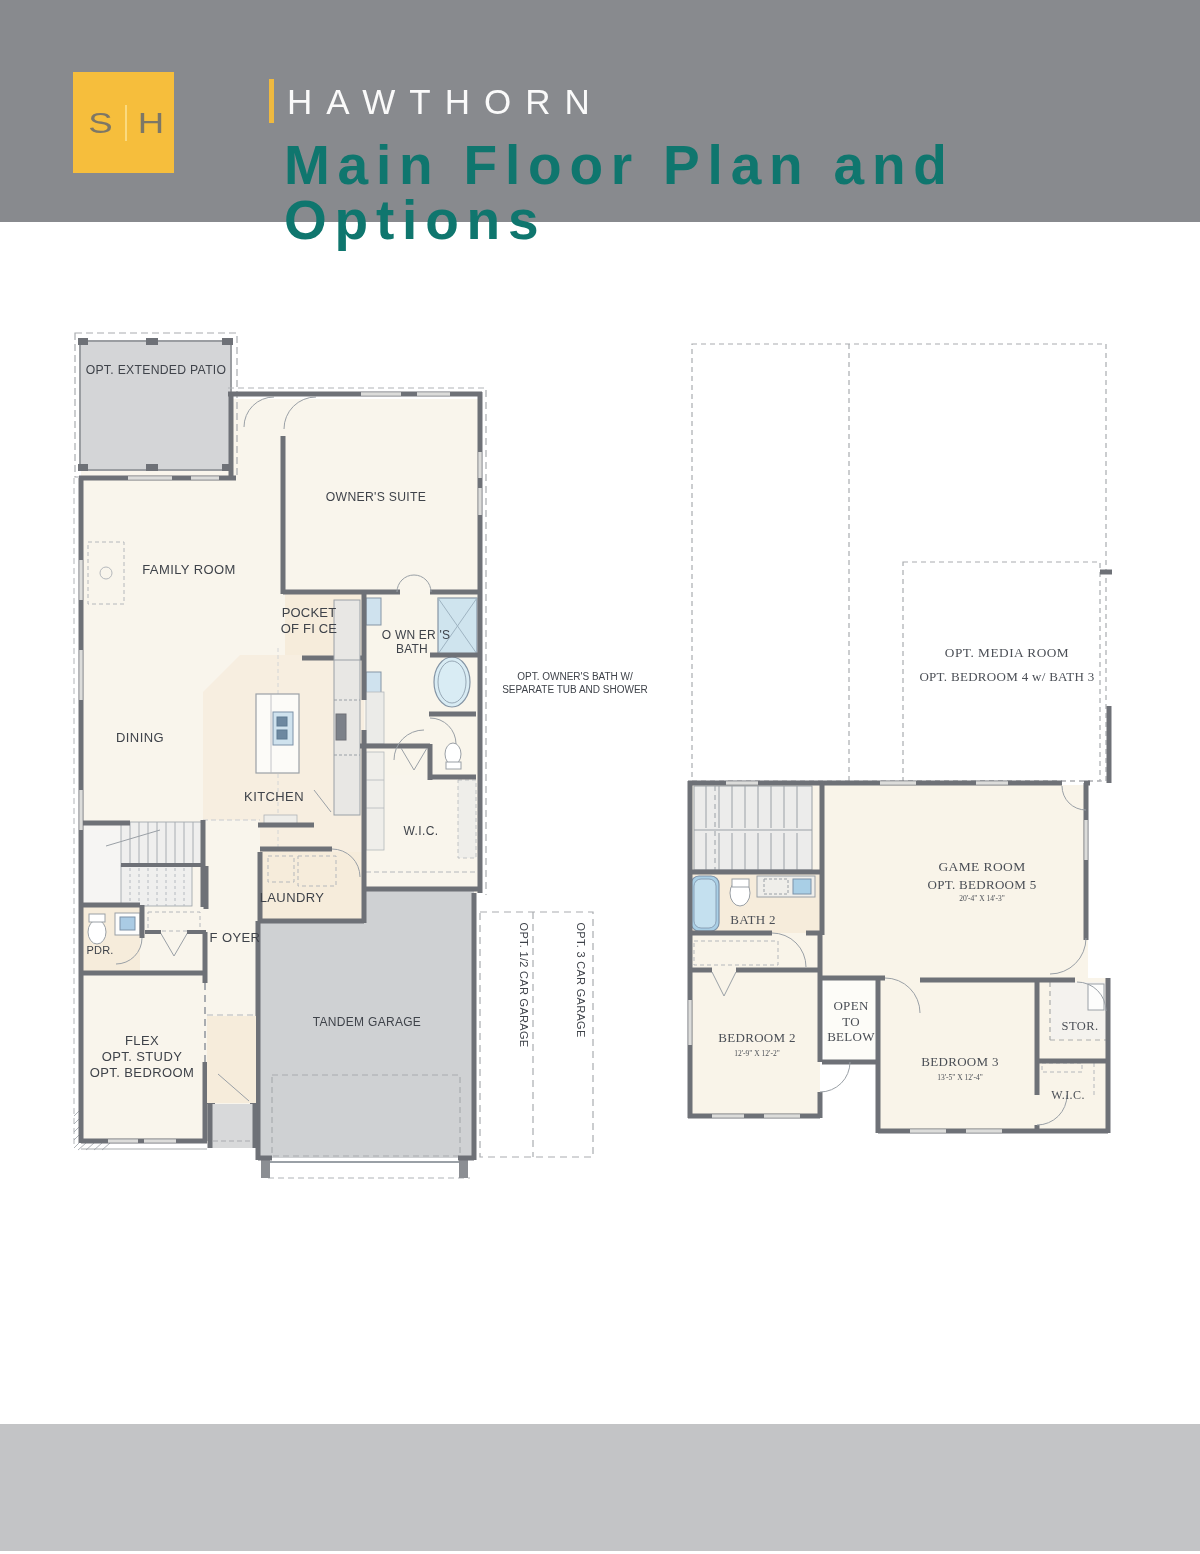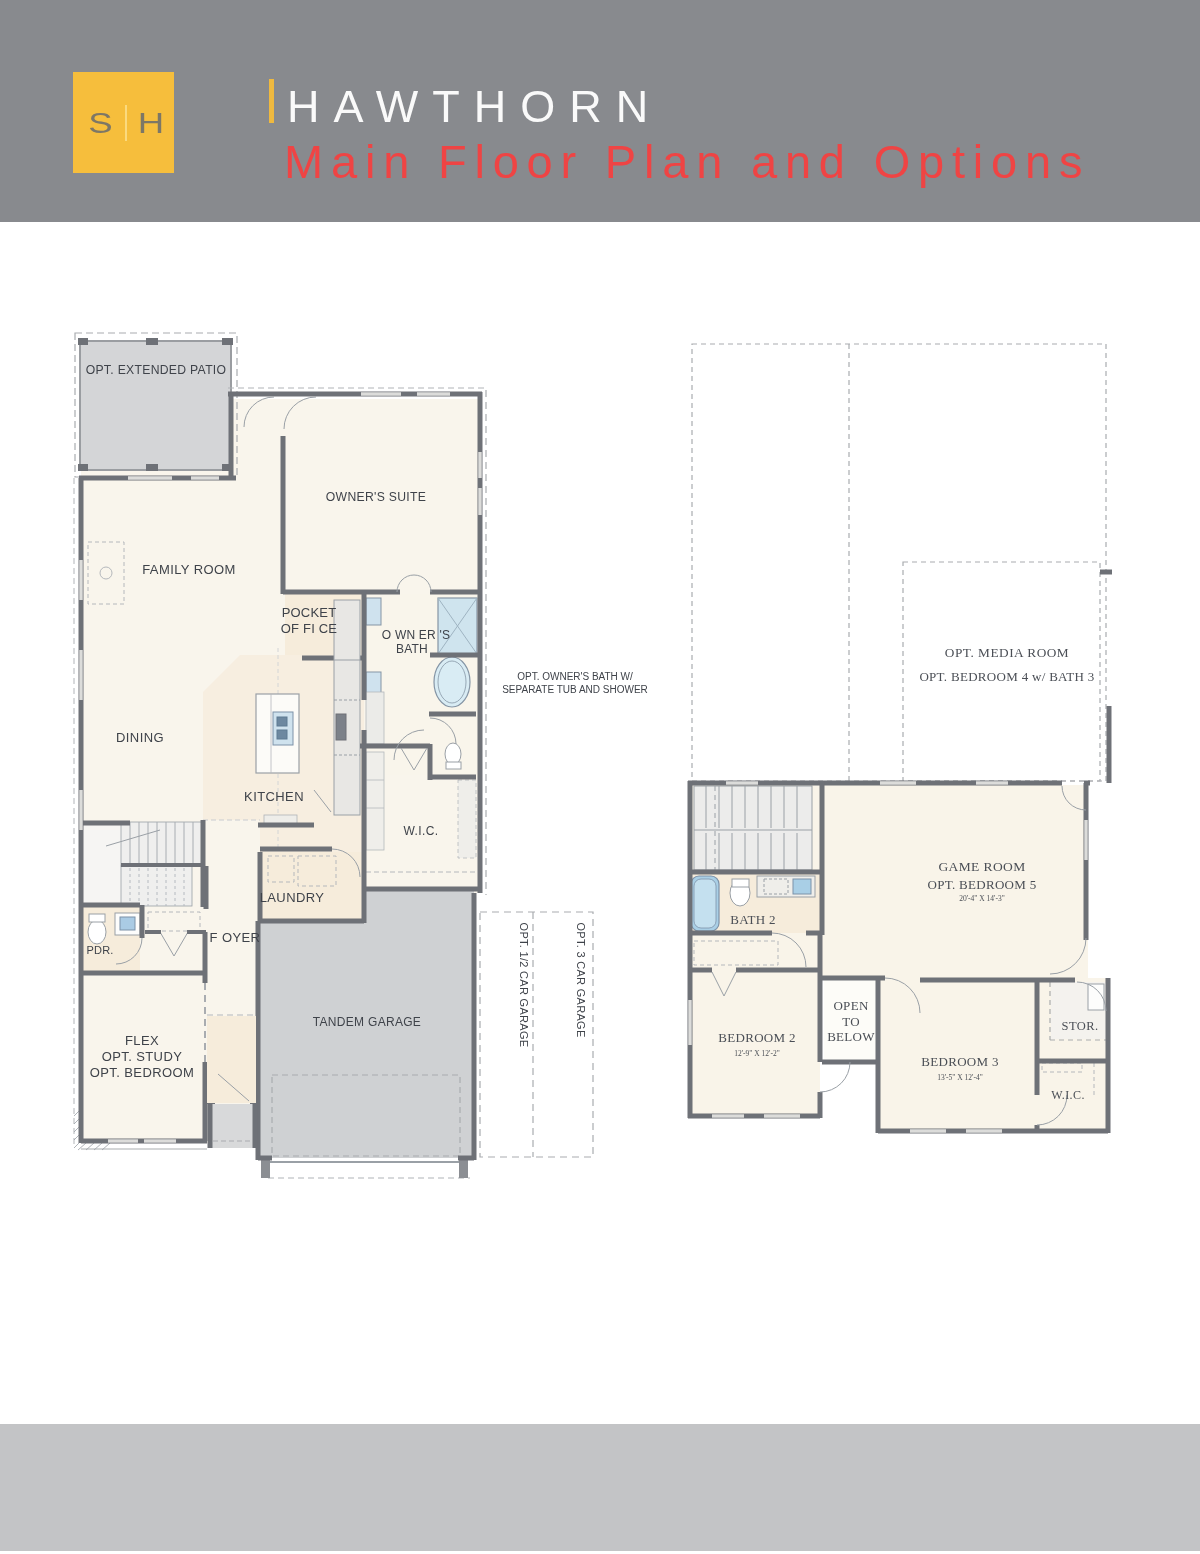--- a/index.html
+++ b/index.html
@@ -4,22 +4,22 @@
 <style>
   html,body{margin:0;padding:0;}
   body{width:1200px;height:1554px;position:relative;background:#ffffff;font-family:"Liberation Sans",sans-serif;overflow:hidden;}
   .header{position:absolute;top:0;left:0;width:1200px;height:222px;background:#888a8e;}
   .logo{position:absolute;left:73px;top:72px;width:101px;height:101px;background:#f6be3c;}
   .logo .s,.logo .h{position:absolute;top:0;height:101px;line-height:101px;font-size:30px;color:#7d7766;letter-spacing:0;transform:scaleX(1.22);}
   .logo .s{left:0;width:55px;text-align:center;}
   .logo .h{left:55px;width:46px;text-align:center;}
   .logo .bar{position:absolute;left:52px;top:33px;width:2px;height:36px;background:#fbda7e;}
   .accent{position:absolute;left:269px;top:79px;width:5px;height:44px;background:#efb93f;}
-  .t1{position:absolute;left:287px;top:84px;font-size:45px;line-height:1;letter-spacing:14.0px;color:#fafafa;font-weight:400;}
-  .t2{position:absolute;left:284px;top:138px;font-size:47px;line-height:1;letter-spacing:7.8px;color:#ef4444;font-weight:400;}
+  .t1{position:absolute;left:287px;top:84px;font-size:35px;line-height:1;letter-spacing:14.0px;color:#fafafa;font-weight:400;}
+  .t2{position:absolute;left:284px;top:138px;font-size:55px;line-height:1;letter-spacing:7.8px;color:#0f766e;font-weight:700;}
   .footer{position:absolute;top:1424px;left:0;width:1200px;height:127px;background:#c3c4c6;}
   svg{position:absolute;top:0;left:0;}
   text{font-family:"Liberation Sans",sans-serif;fill:#3f434a;}
   .ser{font-family:"Liberation Serif",serif;fill:#4b4f56;}
 </style>
 </head>
 <body>
 <div class="header"></div>
 <div class="logo">
     <span class="s">S</span>

